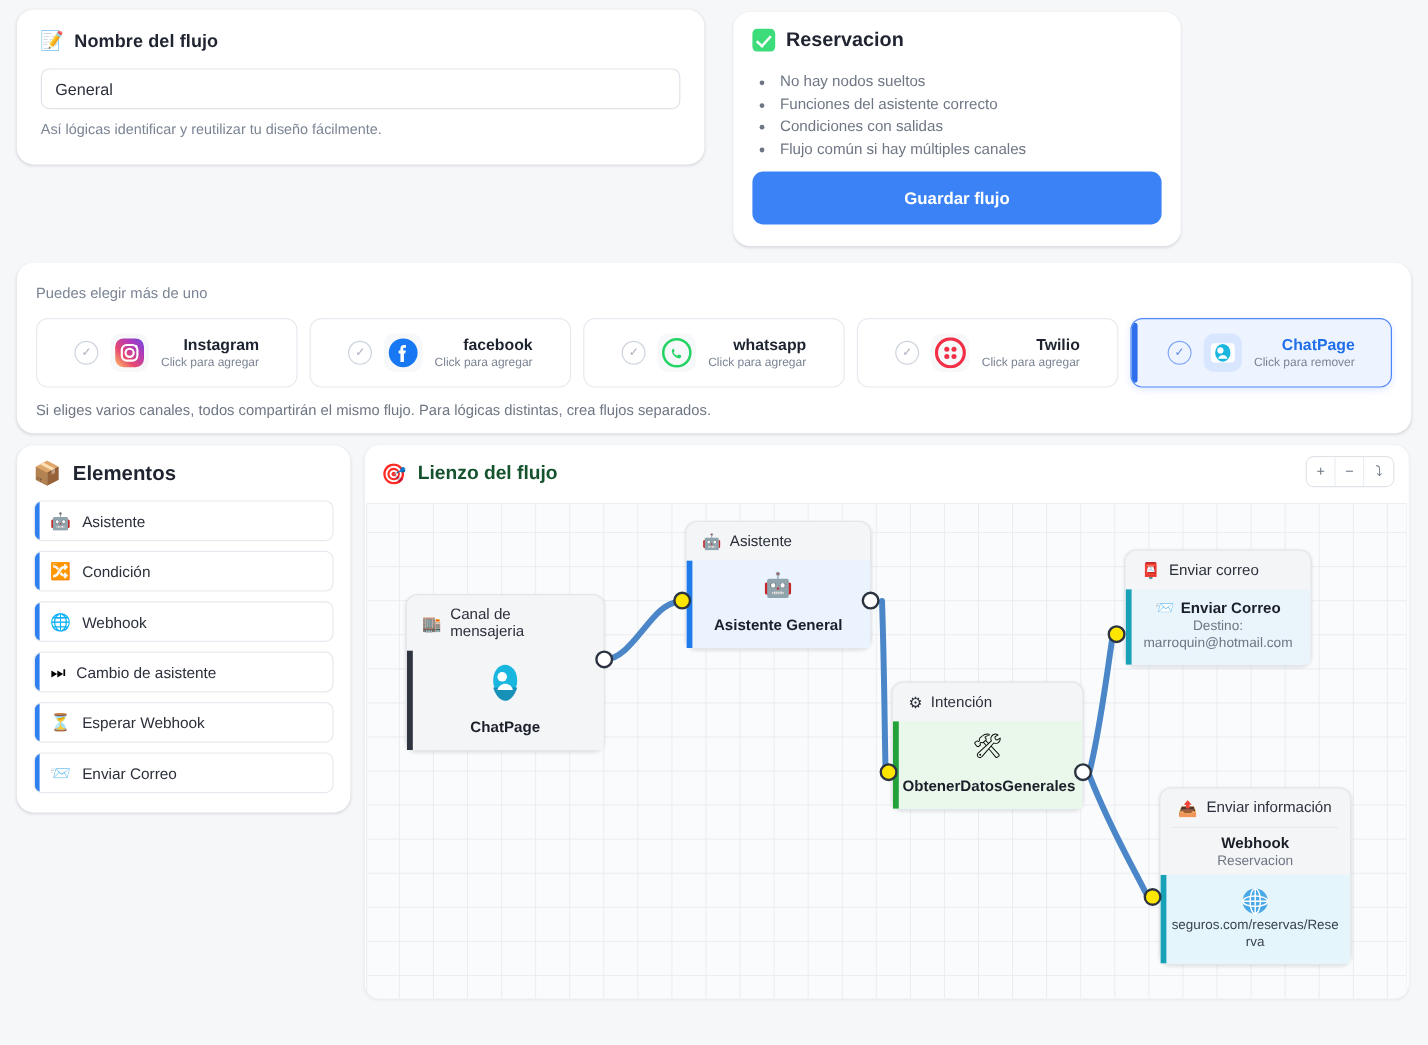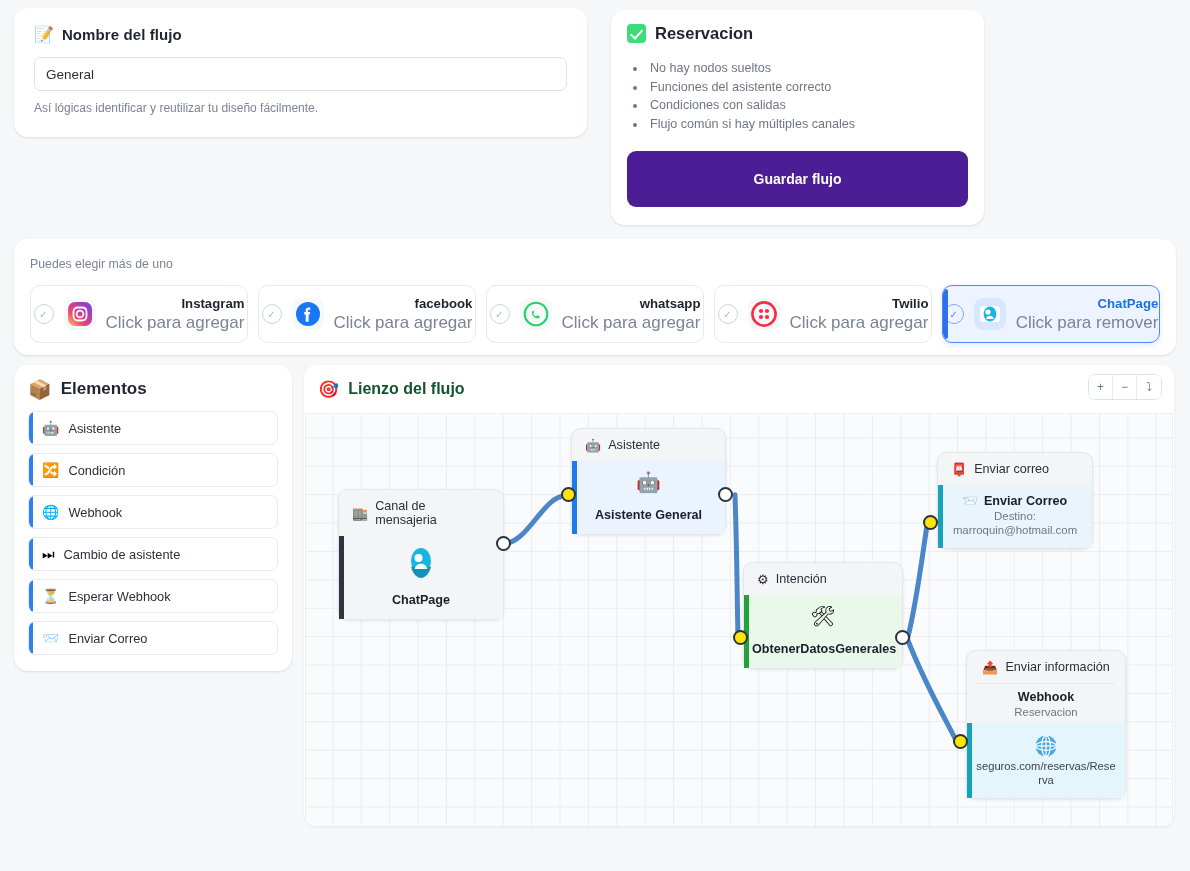--- a/index.html
+++ b/index.html
@@ -40,22 +40,22 @@
   }
   .valid-check::after {
     content: ""; position: absolute; left: 6px; top: 3px;
     width: 5px; height: 10px; border: solid #fff; border-width: 0 2.2px 2.2px 0;
     transform: rotate(42deg);
   }
   .valid-title { font-size: 16.5px; font-weight: 700; color: #1f2430; }
   .valid-list { margin: 16px 0 0 20px; }
   .valid-list li { font-size: 12.6px; color: #6e7684; line-height: 18.6px; padding-left: 3px; }
   .save-btn {
-    margin-top: 18px; width: 100%; height: 56px;
-    background: #4c1d95; border: none; border-radius: 9px;
+    margin-top: 10px; width: 100%; height: 44px;
+    background: #3b82f6; border: none; border-radius: 9px;
     color: #fff; font-size: 14px; font-weight: 700;
     font-family: "Liberation Sans", sans-serif; cursor: pointer;
   }
 
   
   .channels-card { margin: 14px 14px 0 14px; padding: 16px 16px 12px 16px; width: 1162px; }
   .ch-title { font-size: 16.5px; font-weight: 700; color: #1f2430; }
   .ch-sub { font-size: 12.3px; color: #7b8494; margin-top: 2px; }
   .ch-list { display: flex; gap: 10px; margin-top: 14px; }
   .ch-item {
@@ -79,21 +79,21 @@
   .ch-item.active .ch-check { border-color: #7fa6f5; color: #5f88e8; }
   .ch-icon {
     width: 32px; height: 32px; border-radius: 9px; flex: 0 0 auto;
     display: flex; align-items: center; justify-content: center;
     background: #f7f8fa;
   }
   .ch-item.active .ch-icon { background: #d9e6ff; }
   .ch-text { line-height: 1.15; }
   .ch-name { font-size: 13.2px; font-weight: 700; color: #1d2430; text-align: right; }
   .ch-item.active .ch-name { color: #1f6fe8; }
-  .ch-act { font-size: 17px; color: #7b8494; margin-top: 2px; }
+  .ch-act { font-size: 10px; color: #7b8494; margin-top: 2px; }
   .ch-foot { font-size: 12.3px; color: #6e7684; margin-top: 12px; }
 
   
   .bottom-row { display: flex; gap: 12px; padding: 10px 10px 0 14px; align-items: flex-start; }
 
   .elem-card { width: 278px; padding: 14px 14px 16px 14px; }
   .elem-head { display: flex; align-items: center; gap: 9px; margin-bottom: 12px; }
   .elem-title { font-size: 17px; font-weight: 700; color: #1f2430; }
   .elem-item {
     position: relative; height: 34px; margin-bottom: 8px;
@@ -306,20 +306,21 @@
           </svg>
         </span>
         <span class="ch-text">
           <span class="ch-name" style="display:block">ChatPage</span>
           <span class="ch-act" style="display:block">Click para remover</span>
         </span>
       </div>
 
     </div>
 
+    <div class="ch-foot">Si eliges varios canales, todos compartirán el mismo flujo. Para lógicas distintas, crea flujos separados.</div>
   </div>
 
   <div class="bottom-row">
 
     <div class="card elem-card">
       <div class="elem-head">
         <span class="emoji" style="font-size:19px">📦</span>
         <span class="elem-title">Elementos</span>
       </div>
 

